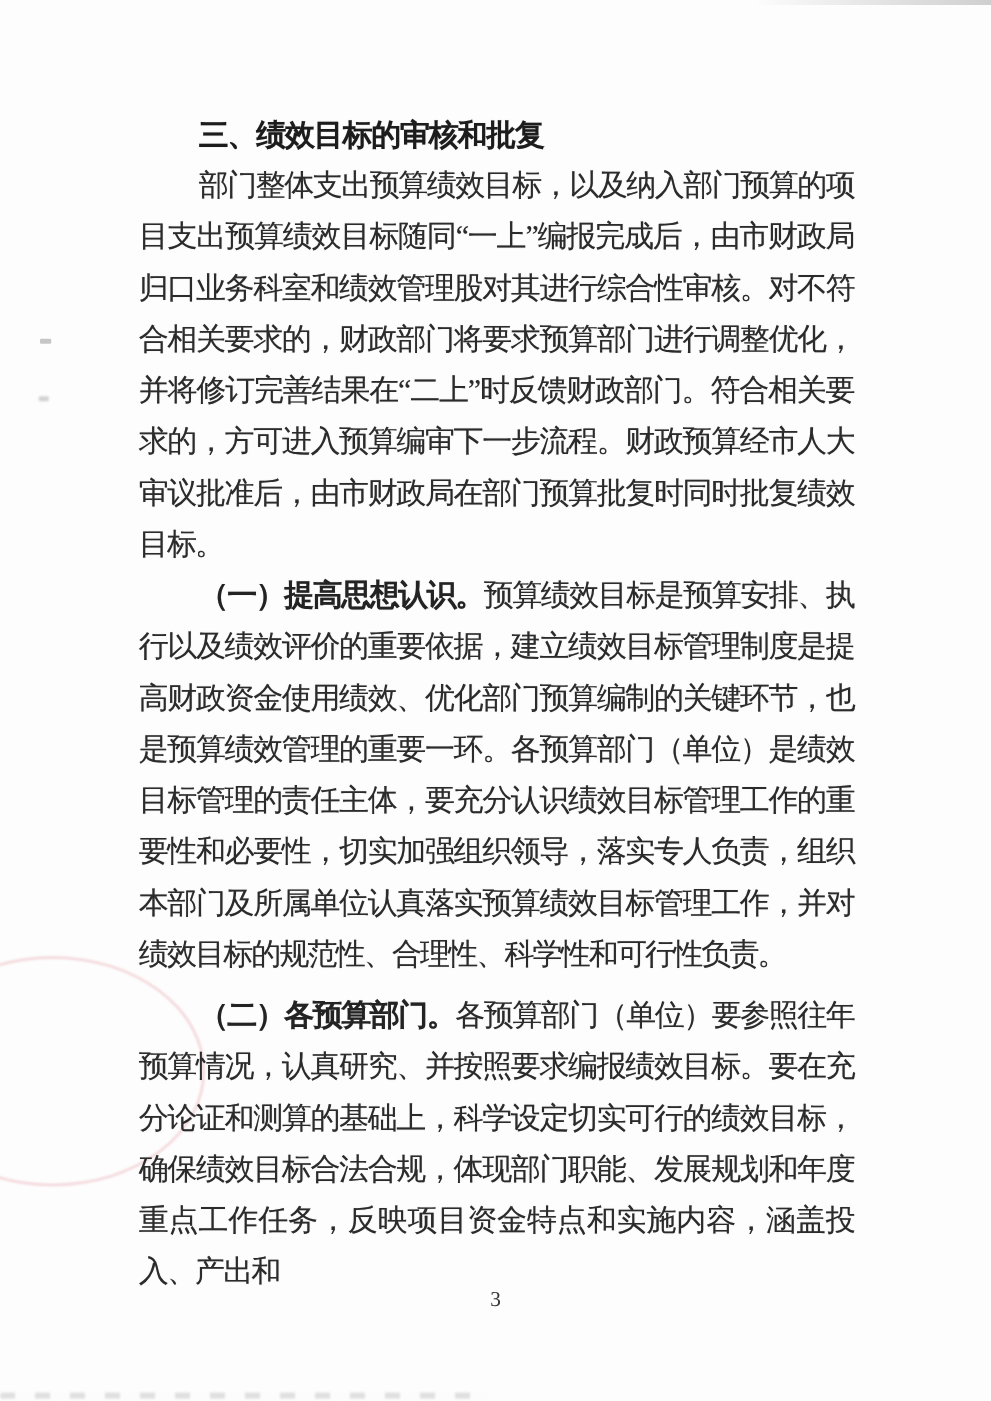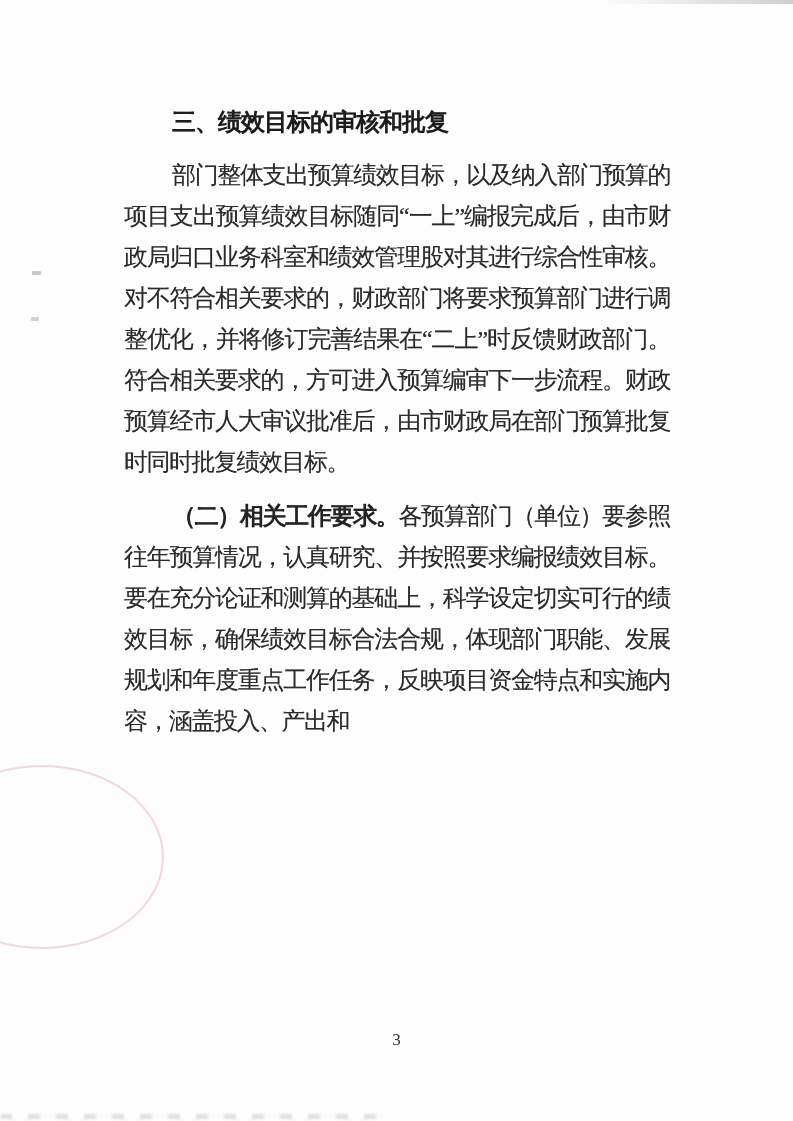--- a/index.html
+++ b/index.html
@@ -18,21 +18,21 @@
   .doc-body {
     position: absolute;
     left: 111px;
     top: 88px;
     width: 572px;
     text-shadow: 0 0 0.6px rgba(45,45,45,0.45);
   }
 
   .doc-body h2,
   .doc-body p {
-    margin: 13px;
+    margin: 0;
     font-size: 24px;
     line-height: 41px;
     letter-spacing: -1.5px;
     text-align: justify;
     text-justify: inter-character;
     text-indent: 2em;
     font-weight: 400;
   }
 
   .doc-body h2 {
@@ -105,20 +105,21 @@
   <div class="artifact edge-top-right"></div>
   <div class="artifact edge-bottom-left"></div>
 
   <main class="doc-body">
 
     <h2>三、绩效目标的审核和批复</h2>
 
     <p>部门整体支出预算绩效目标，以及纳入部门预算的项目支出预算绩效目标随同“一上”编报完成后，由市财政局归口业务科室和绩效管理股对其进行综合性审核。对不符合相关要求的，财政部门将要求预算部门进行调整优化，并将修订完善结果在“二上”时反馈财政部门。符合相关要求的，方可进入预算编审下一步流程。财政预算经市人大审议批准后，由市财政局在部门预算批复时同时批复绩效目标。</p>
 
 
+    <p><span class="lead">（一）提高思想认识。</span><span>预算绩效目标是预算安排、执行以及绩效评价的重要依据，建立绩效目标管理制度是提高财政资金使用绩效、优化部门预算编制的关键环节，也是预算绩效管理的重要一环。各预算部门（单位）是绩效目标管理的责任主体，要充分认识绩效目标管理工作的重要性和必要性，切实加强组织领导，落实专人负责，组织本部门及所属单位认真落实预算绩效目标管理工作，并对绩效目标的规范性、合理性、科学性和可行性负责。</span></p>
 
-    <p class="last-para"><span class="lead">（二）相关工作要求。</span><span>各预算部门（单位）要参照往年预算情况，认真研究、并按照要求编报绩效目标。要在充分论证和测算的基础上，科学设定切实可行的绩效目标，确保绩效目标合法合规，体现部门职能、发展规划和年度重点工作任务，反映项目资金特点和实施内容，涵盖投入、产出和</span></p>
+    <p class="last-para"><span class="lead">（二）各预算部门。</span><span>各预算部门（单位）要参照往年预算情况，认真研究、并按照要求编报绩效目标。要在充分论证和测算的基础上，科学设定切实可行的绩效目标，确保绩效目标合法合规，体现部门职能、发展规划和年度重点工作任务，反映项目资金特点和实施内容，涵盖投入、产出和</span></p>
 
   </main>
 
   <div class="page-number">3</div>
 
 </div>
 
 </body></html>

